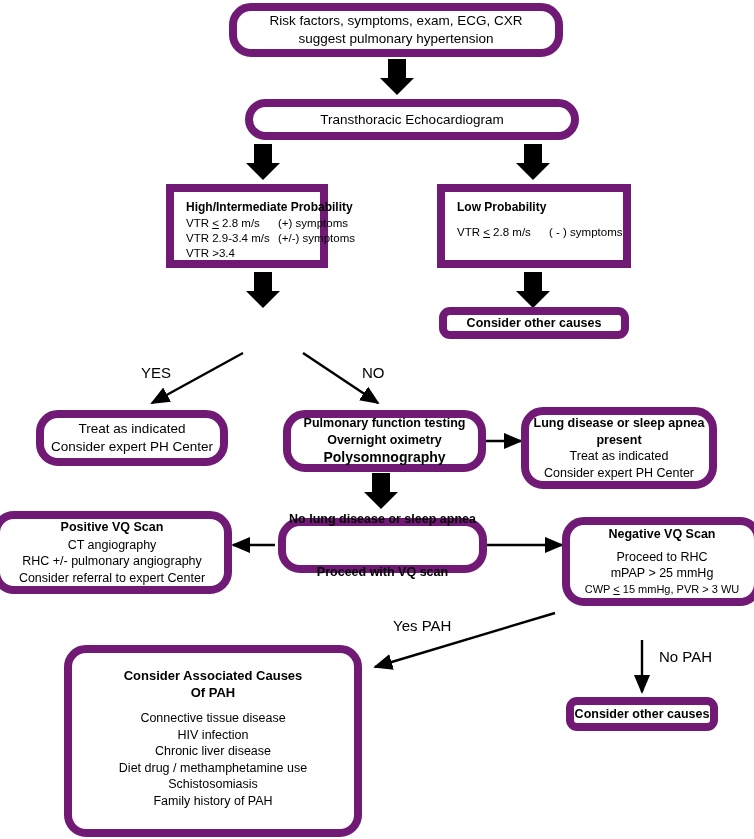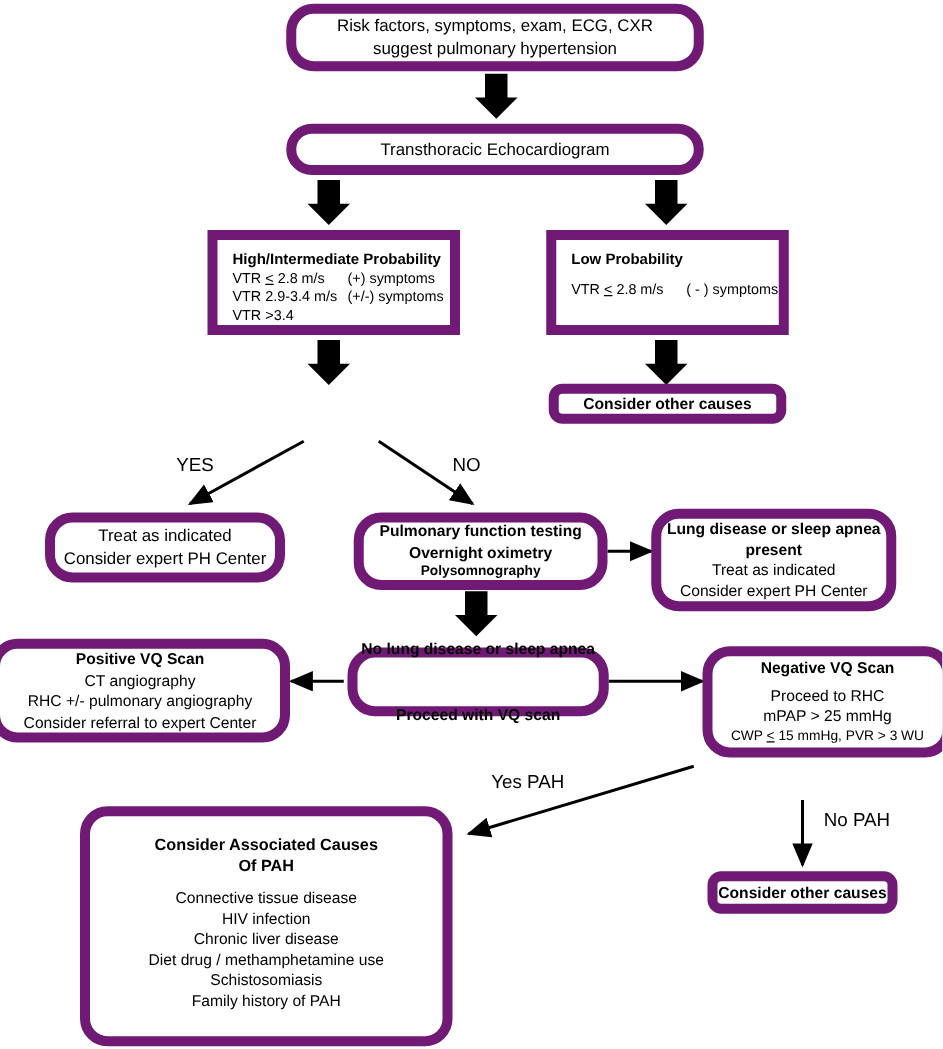--- a/index.html
+++ b/index.html
@@ -108,25 +108,25 @@
     <line x1="555" y1="613" x2="375" y2="667" stroke="#000000" stroke-width="2.4" marker-end="url(#tip)"></line>
 
     <line x1="642" y1="640" x2="642" y2="692" stroke="#000000" stroke-width="2.4" marker-end="url(#tip)"></line>
   </svg>
 
   <div class="node rounded-lg" style="left:229px; top:3px; width:334px; height:54px;">
     <span class="line">Risk factors, symptoms, exam, ECG, CXR</span>
     <span class="line">suggest pulmonary hypertension</span>
   </div>
 
-  <div class="node rounded-lg" style="left:229px; top:99px; width:334px; height:41px;">
+  <div class="node rounded-lg" style="left:245px; top:99px; width:334px; height:41px;">
     <span class="line">Transthoracic Echocardiogram</span>
   </div>
 
-  <div class="node square left-align" style="left:166px; top:184px; width:202px; height:84px; padding-top:8px; justify-content:flex-start;">
+  <div class="node square left-align" style="left:166px; top:184px; width:162px; height:84px; padding-top:8px; justify-content:flex-start;">
     <span class="line b" style="font-size:12px;">High/Intermediate Probability</span>
     <div class="spacer"></div>
     <span class="line small">
       <span style="display:inline-block;width:92px;">VTR <span style="text-decoration:underline;">&lt;</span> 2.8 m/s</span><span>(+) symptoms</span>
     </span>
     <span class="line small">
       <span style="display:inline-block;width:92px;">VTR 2.9-3.4 m/s</span><span>(+/-) symptoms</span>
     </span>
     <span class="line small">VTR &gt;3.4</span>
   </div>
@@ -148,21 +148,21 @@
   <div class="label" style="left:362px; top:364px;">NO</div>
 
   <div class="node rounded-lg" style="left:36px; top:410px; width:192px; height:56px;">
     <span class="line">Treat as indicated</span>
     <span class="line">Consider expert PH Center</span>
   </div>
 
   <div class="node rounded-lg" style="left:283px; top:410px; width:203px; height:62px;">
     <span class="line b" style="font-size:12.5px;">Pulmonary function testing</span>
     <span class="line b" style="font-size:12.5px;">Overnight oximetry</span>
-    <span class="line b" style="font-size:11px;">Polysomnography</span>
+    <span class="line b" style="font-size:14px;">Polysomnography</span>
   </div>
 
   <div class="node rounded-lg" style="left:521px; top:407px; width:196px; height:82px;">
     <span class="line b" style="font-size:12.5px;">Lung disease or sleep apnea</span>
     <span class="line b" style="font-size:12.5px;">present</span>
     <span class="line" style="font-size:12.5px;">Treat as indicated</span>
     <span class="line" style="font-size:12.5px;">Consider expert PH Center</span>
   </div>
 
   <div class="node rounded-lg" style="left:278px; top:518px; width:209px; height:55px;gap:18px;">

